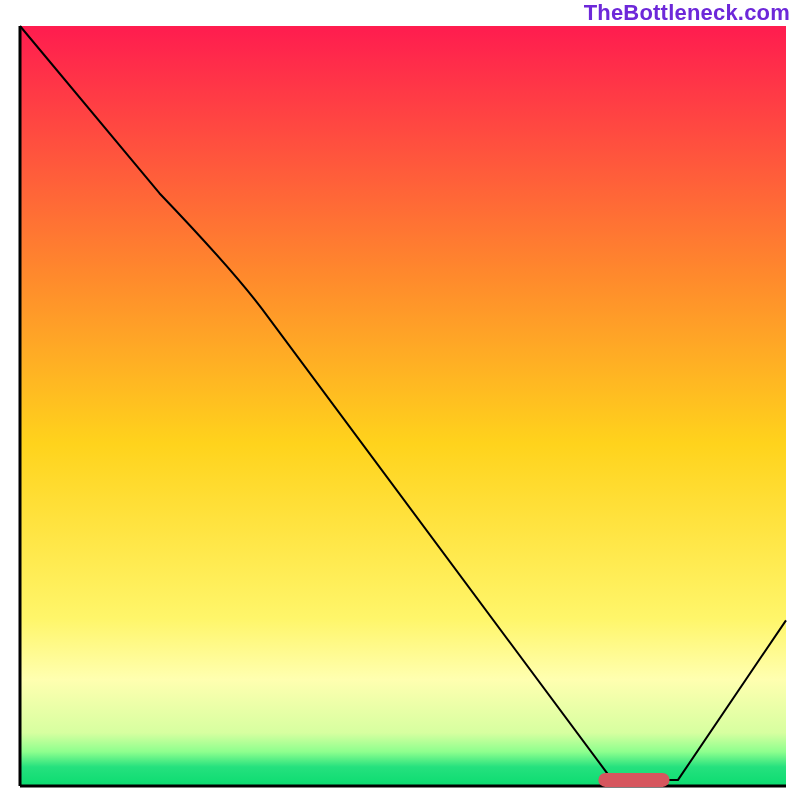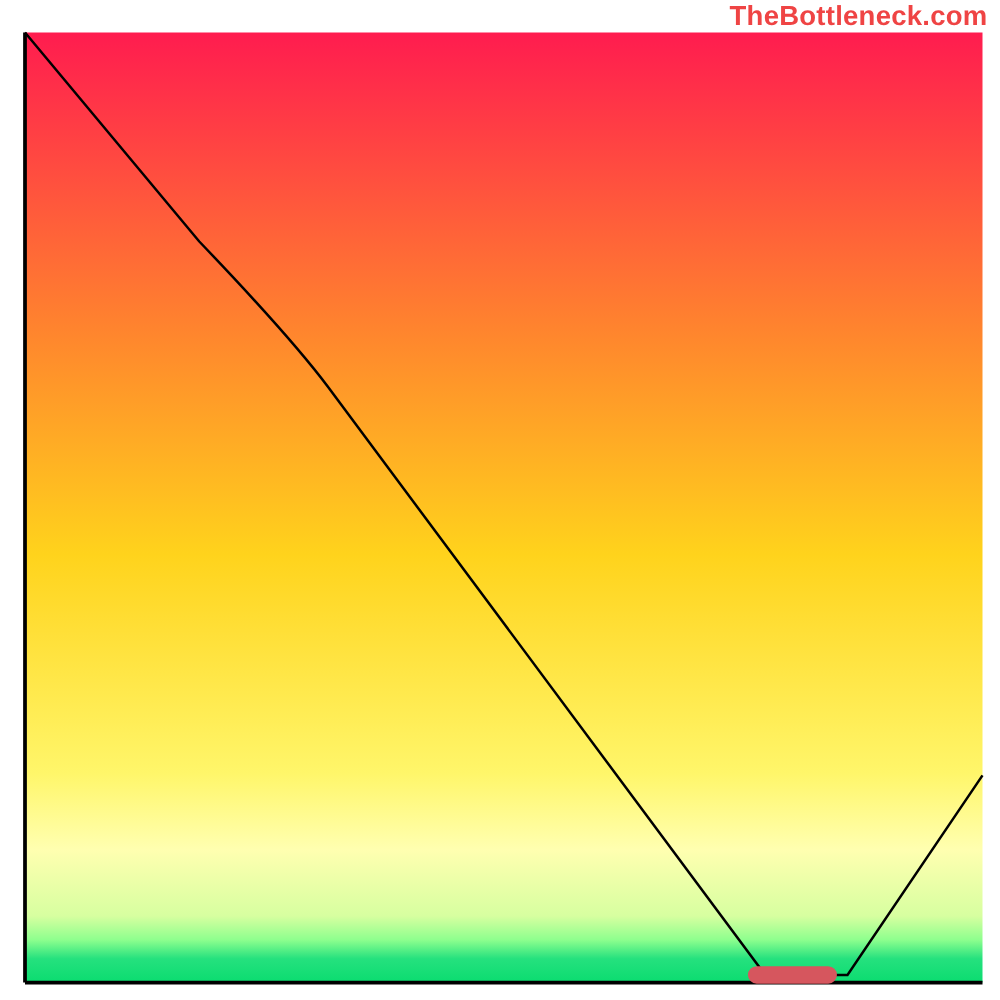--- a/index.html
+++ b/index.html
@@ -20,21 +20,21 @@
     left: 0;
     top: 0;
   }
   .watermark {
     position: absolute;
     top: 0;
     right: 10px;
     font-family: Arial, Helvetica, sans-serif;
     font-size: 22px;
     font-weight: 600;
-    color: #ef4444;
+    color: #6d28d9;
     letter-spacing: 0.2px;
   }
 </style>
 </head>
 <body>
 
 <div class="wrapper">
   <svg class="chart" width="800" height="800" viewBox="0 0 800 800">
     <defs>
       <linearGradient id="bg-grad" x1="0" y1="0" x2="0" y2="1">

